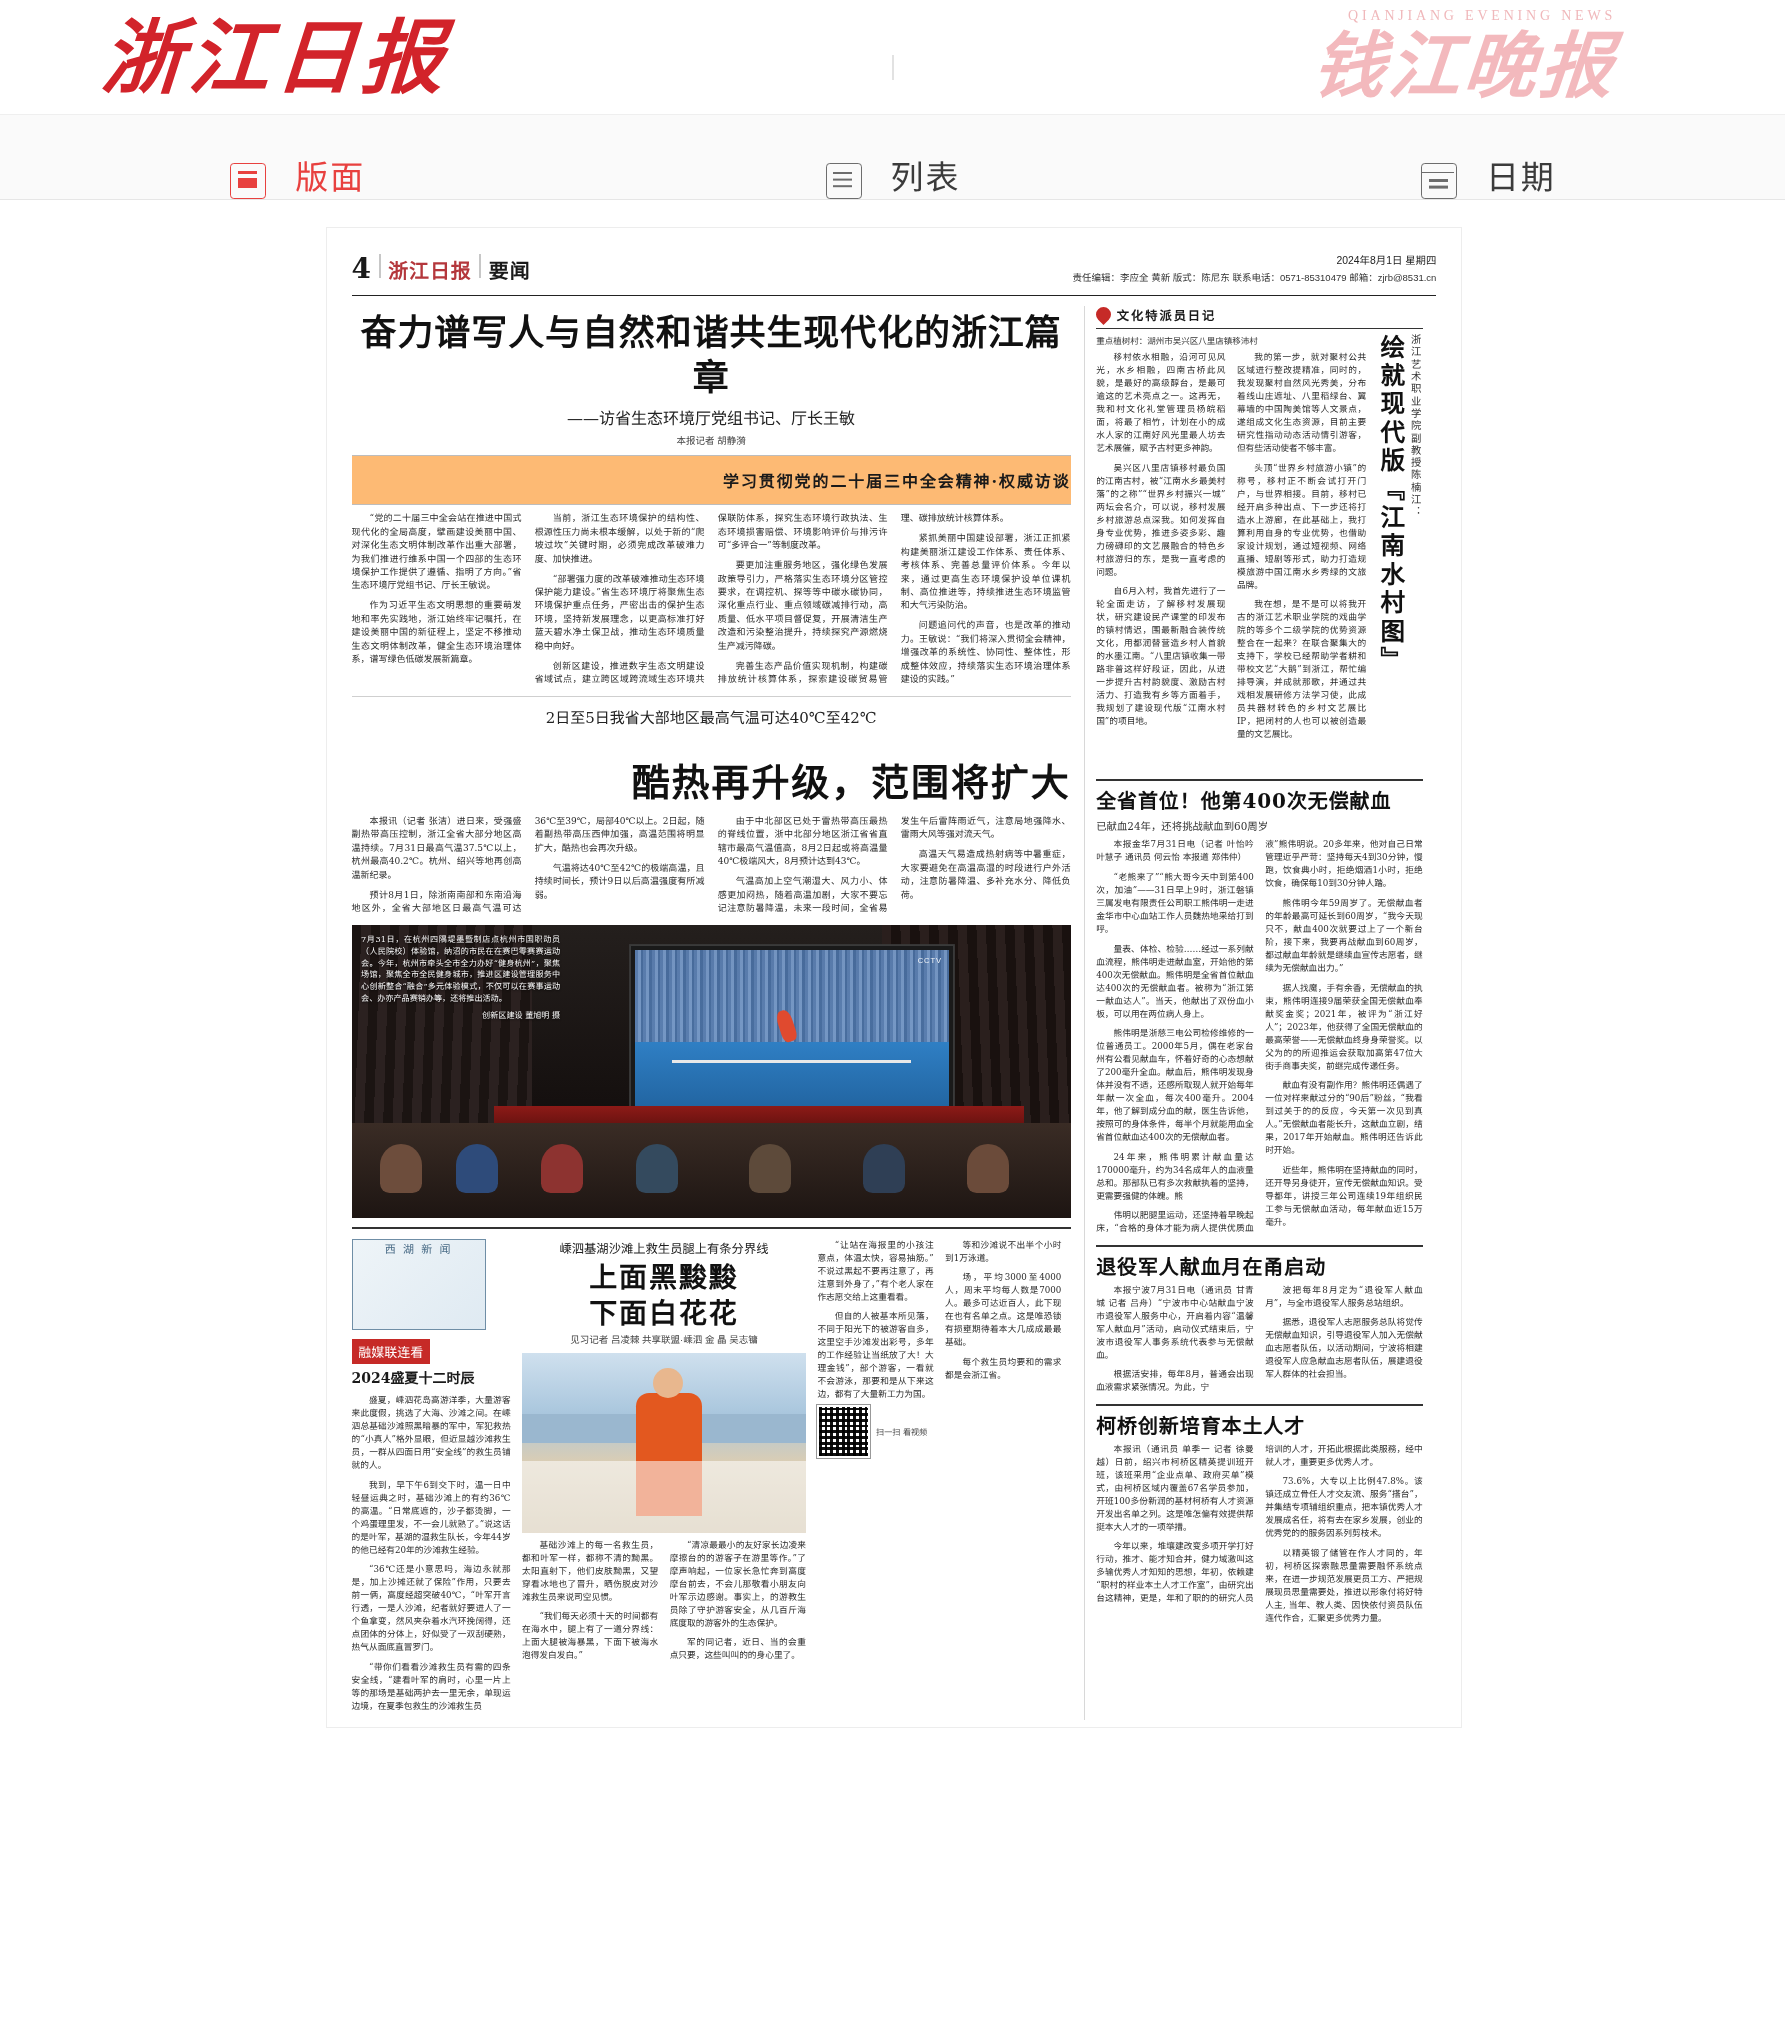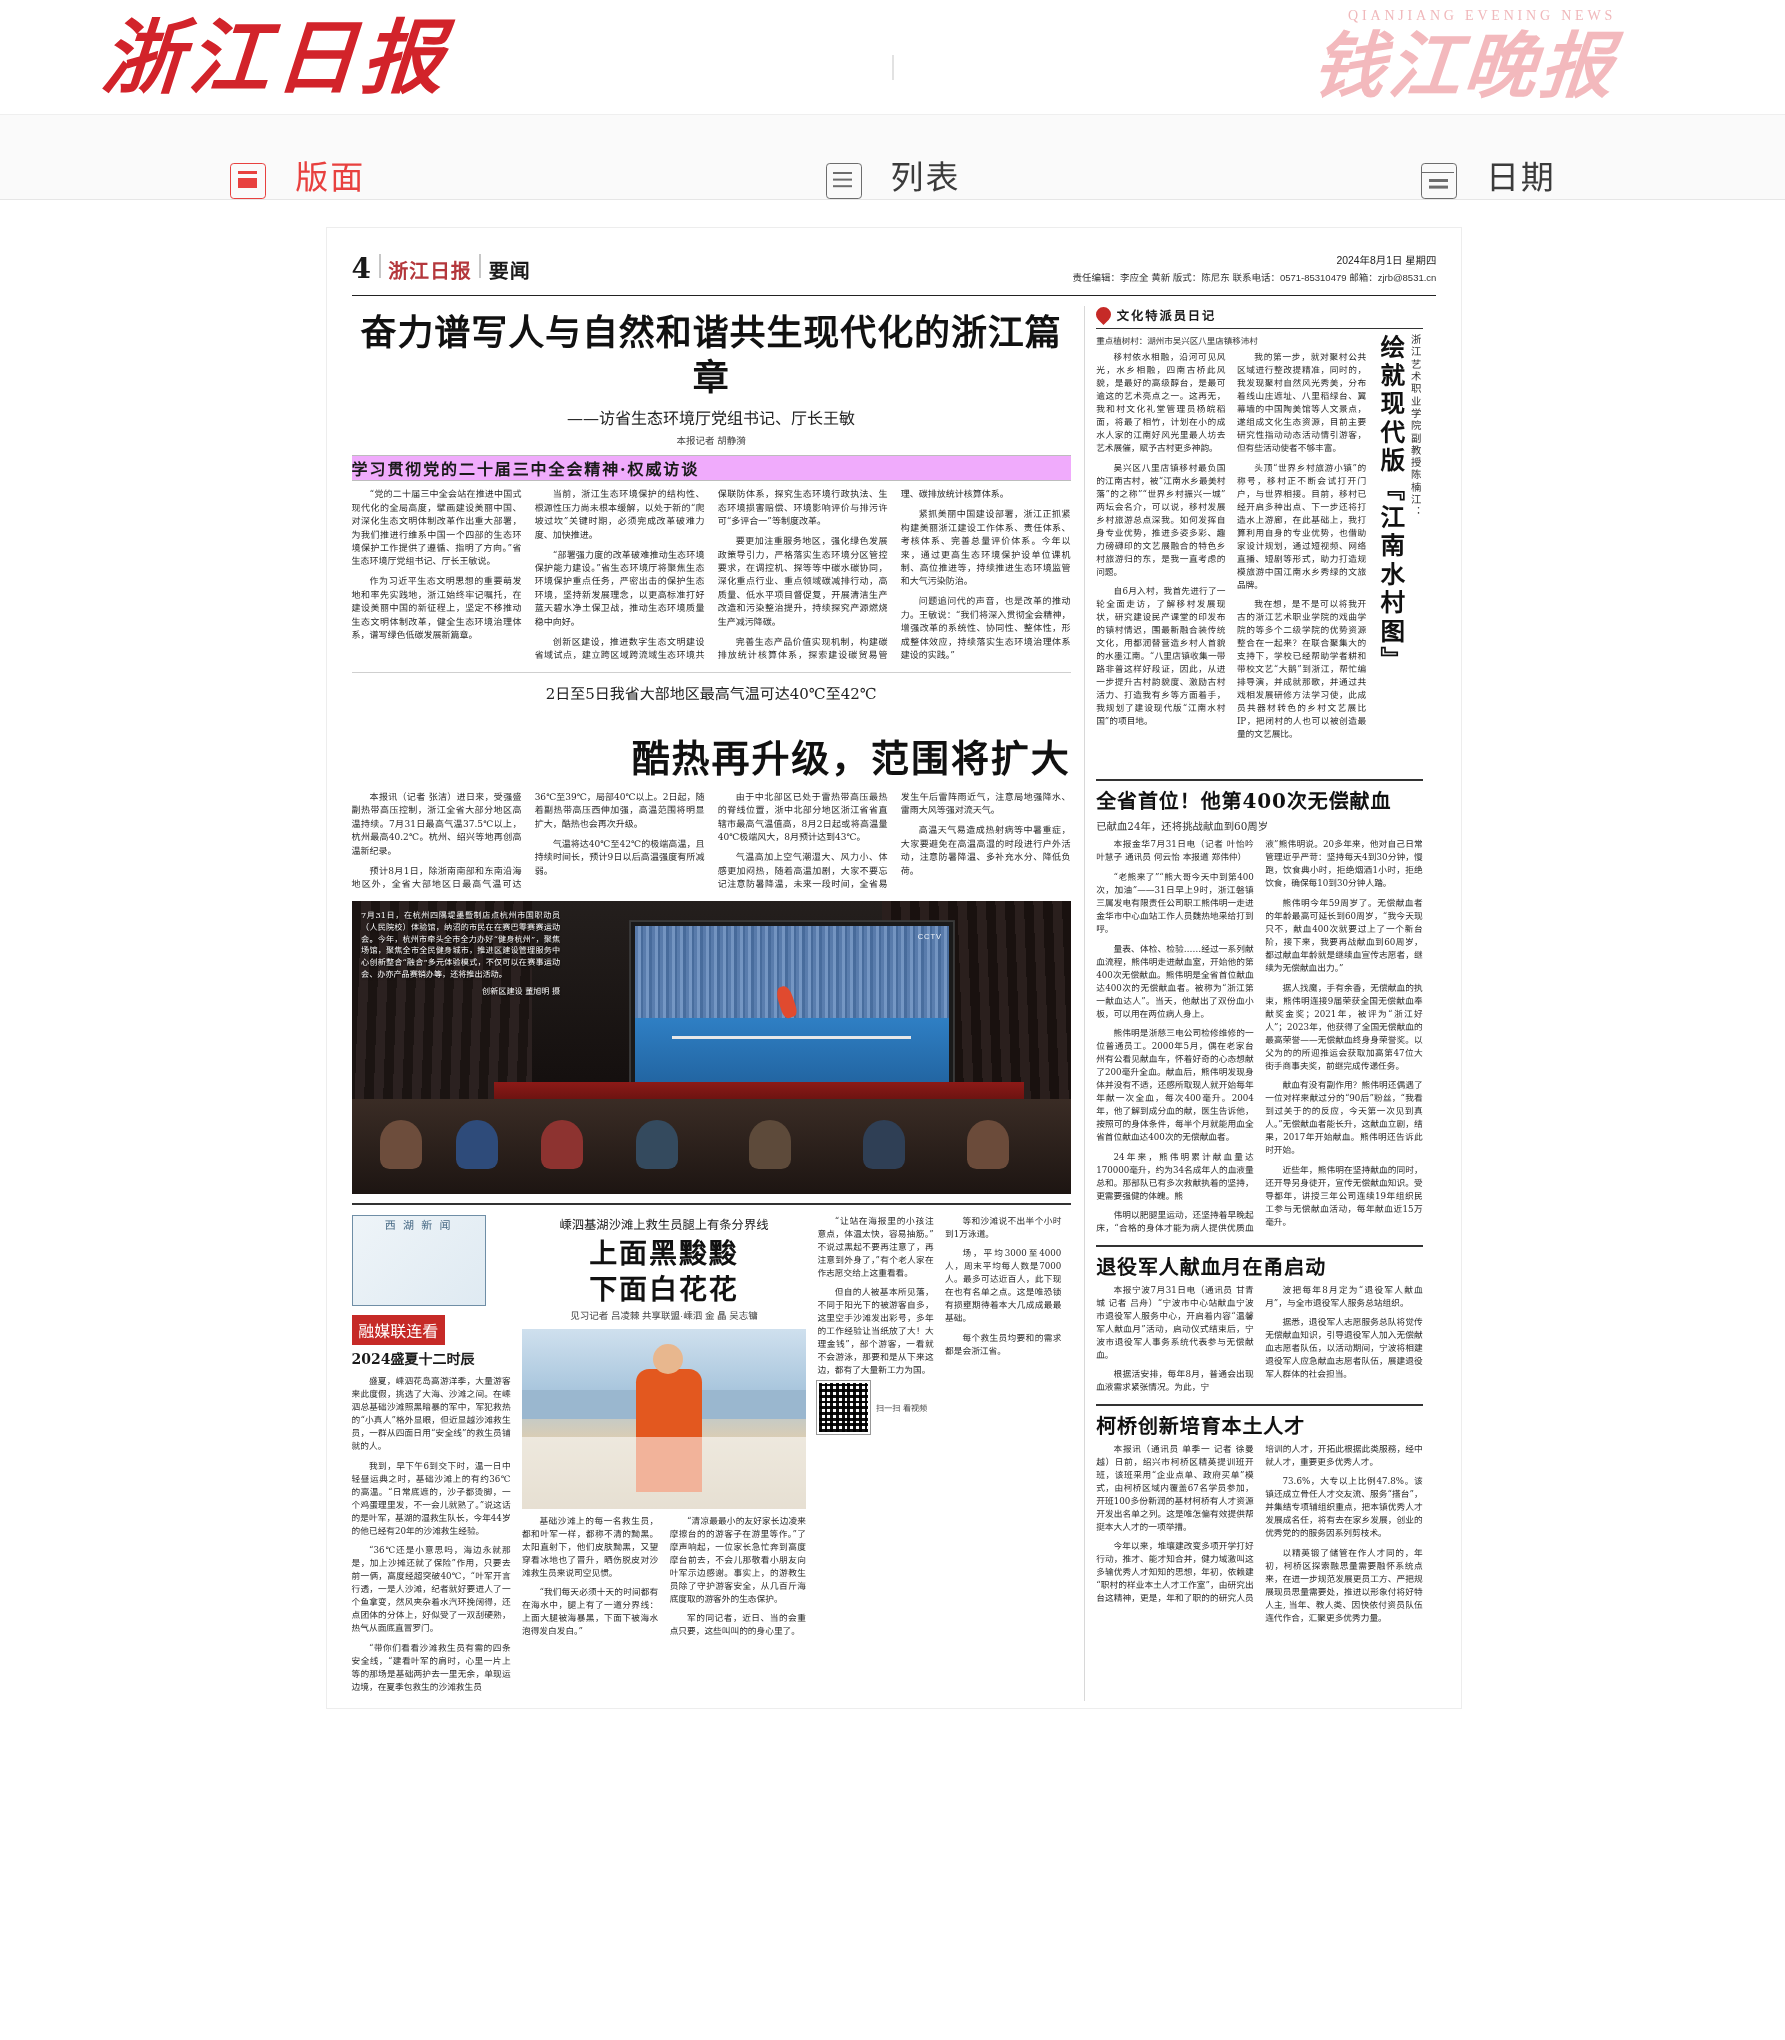--- a/index.html
+++ b/index.html
@@ -190,29 +190,29 @@
     text-align: center;
     margin-bottom: 3.8px;
   }
   .byline {
     font-size: 9.5px;
     color: #444;
     text-align: center;
     margin-bottom: 7.6px;
   }
   .banner {
-    background: #f0abfc;
+    background: #fdba74;
     border-top: 0.9px solid #bdbdbd;
     border-bottom: 0.9px solid #bdbdbd;
-    text-align: left;
+    text-align: right;
     font-family: "DejaVu Serif", serif;
     font-size: 16px;
     font-weight: 700;
     color: #1a1a1a;
-    padding: 0 0;
+    padding: 12px 0;
     letter-spacing: 1.9px;
     margin: 5.7px 0 7.6px 0;
   }
 
   .cols4 {
     column-count: 4;
     column-gap: 13.2px;
     column-rule: 0;
     font-size: 9px;
     line-height: 13.4px;
@@ -341,21 +341,21 @@
   .seal {
     width: 134px; height: 91px;
     border: 0.9px solid #6f8ea6;
     background: linear-gradient(135deg,#eef4f8 0%, #dfeaf2 100%);
     display:flex; align-items:flex-start; justify-content:center;
     font-family:"DejaVu Serif", serif; color:#486a85; font-size:11px; letter-spacing:1.9px;
     margin-bottom: 9.5px;
   }
   .promo-tag {
     display:inline-block;
-    background:#c62a27; color:#fff; font-size:16px;
+    background:#c62a27; color:#fff; font-size:13px;
     padding:2.8px 6.6px; font-family:"DejaVu Serif",serif;
   }
   .promo-title {
     font-family:"DejaVu Serif", serif;
     font-size: 14px; font-weight:700; color:#1a1a1a; line-height:19px; margin:4.7px 0 6.6px 0;
   }
   .mid-col { width: 284px; }
   .mid-col .hl-mid {
     font-family:"DejaVu Serif", serif; font-size: 12.3px; color:#222; text-align:center; margin-bottom:2.8px;
   }

